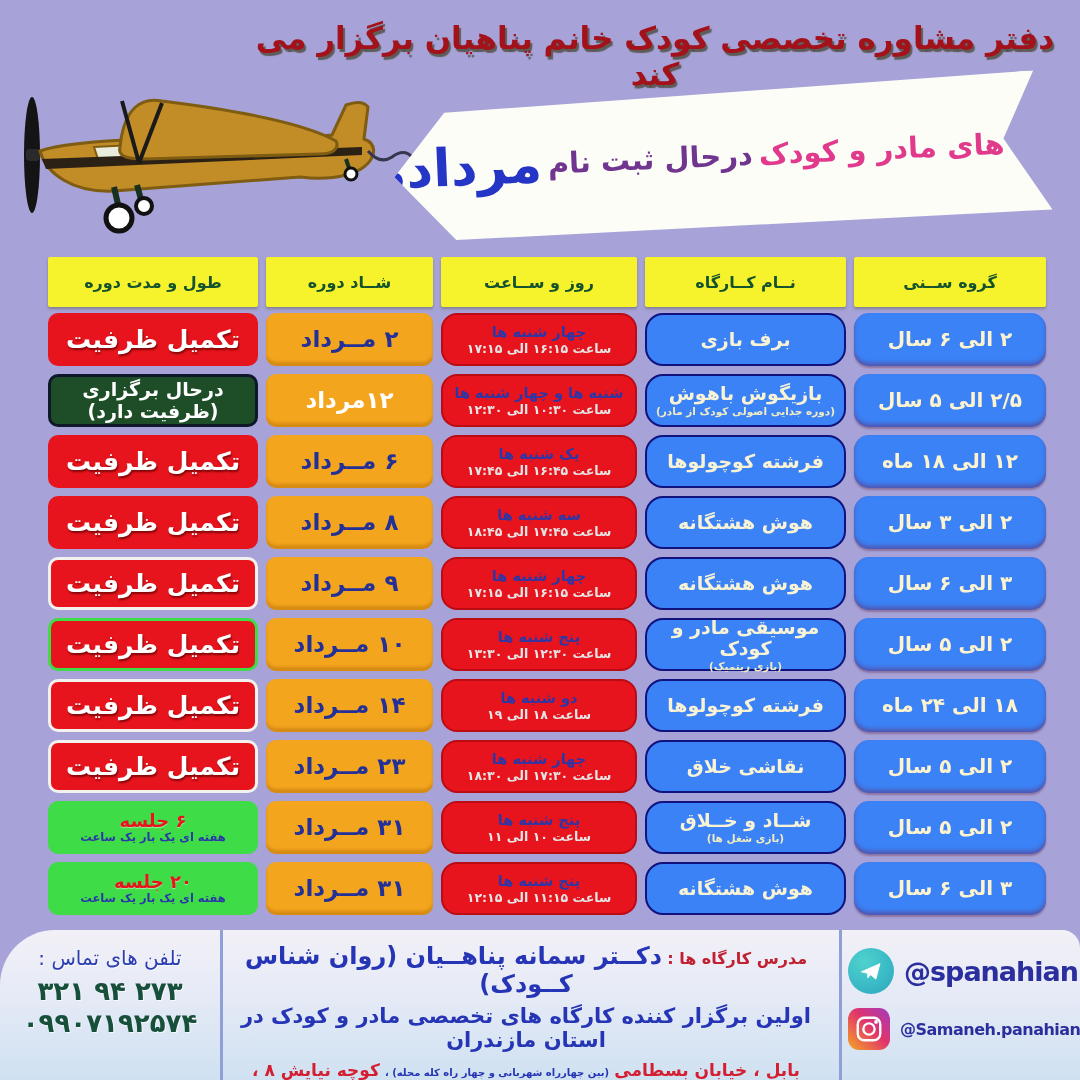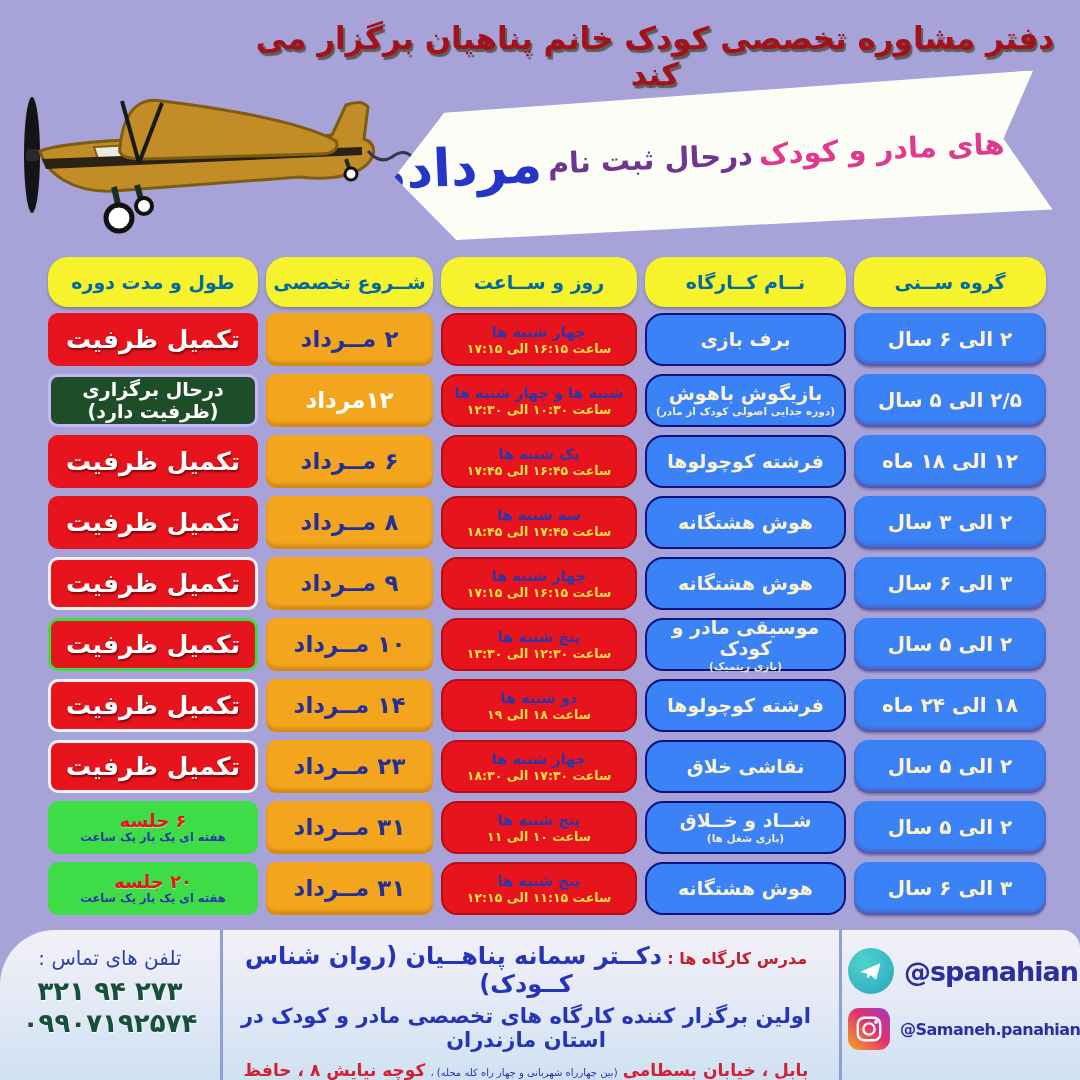--- a/index.html
+++ b/index.html
@@ -37,54 +37,54 @@
     position:absolute; top:257px; left:38px; right:34px;
     display:grid; direction:rtl;
     grid-template-columns:192px 201px 196px 167px 210px;
     grid-template-rows:50px repeat(10, 57px);
     column-gap:8px; row-gap:4px;
   }
   .cell { display:flex; align-items:center; justify-content:center; }
   .pill { width:100%; height:94%; display:flex; flex-direction:column; align-items:center; justify-content:center; text-align:center; }
 
   .hdr {
-    background:#f6f22b; border-radius:20px; color:#0369a1;
-    font-weight:bold; font-size:19px; height:100%;
+    background:#f6f22b; border-radius:2px; color:#14532d;
+    font-weight:bold; font-size:16px; height:100%;
     box-shadow:0 2px 3px rgba(60,60,20,.35);
     display:flex; align-items:center; justify-content:center;
   }
   .age {
     background:#3b82f6; border-radius:15px; color:#fdf3cf;
     font-weight:bold; font-size:20px;
     box-shadow:inset 0 -3px 4px rgba(120,0,40,.35), 0 2px 2px rgba(80,0,30,.3);
   }
   .name {
     background:#3b82f6; border:2px solid #10137e; border-radius:18px;
     color:#f8f3d4; font-weight:bold; font-size:19px; line-height:1.1;
   }
   .name .nm-sub { font-size:10.5px; font-weight:bold; color:#f2ecc2; margin-top:2px; }
   .day {
     background:#e8141d; border:2px solid #bb0c13; border-radius:16px; line-height:1.25;
   }
   .day .d-line { color:#2b37a8; font-weight:bold; font-size:14.5px; }
-  .day .t-line { color:#fde047; font-weight:bold; font-size:12.5px;text-align:center; }
+  .day .t-line { color:#e5e5e5; font-weight:bold; font-size:12.5px;text-align:center; }
   .start {
     background:#f3a51e; border-radius:10px; color:#233097;
     font-weight:bold; font-size:23px;
     box-shadow:inset 0 -4px 3px rgba(170,100,0,.4);
   }
   .start.white-text { color:#ffffff; }
   .st-red {
     background:#e8141d; border-radius:10px; color:#ffffff;
     font-weight:bold; font-size:25px;
     text-shadow:1px 2px 2px rgba(90,0,0,.7);
   }
   .st-red.bw { border:3px solid #f4f2ee; }
   .st-red.bg { border:3px solid #3edc46; }
-  .st-run-outer { background:#c4b5fd; border-radius:10px; padding:3px; }
+  .st-run-outer { background:#0f172a; border-radius:10px; padding:3px; }
   .st-run-inner {
     background:#1d4e28; border-radius:7px; width:100%; height:100%;
     display:flex; flex-direction:column; align-items:center; justify-content:center;
     color:#ffffff; font-weight:bold; font-size:19px; line-height:1.2;
   }
   .st-sess { background:#3edc46; border-radius:10px; line-height:1.2; }
   .st-sess .s1 { color:#e8141d; font-weight:bold; font-size:18px; text-shadow:0 1px 1px rgba(255,255,255,.5); }
   .st-sess .s2 { color:#2b37a8; font-weight:bold; font-size:11.5px; }
 
   
@@ -102,21 +102,21 @@
   .f-phones .p-num2 { color:#17503a; font-weight:bold; font-size:26px; letter-spacing:1px; margin-top:2px; text-shadow:1px 1px 0 rgba(255,255,255,.7); }
   .f-mid {
     flex:1; border-left:3px solid #8f9fd8; border-right:3px solid #8f9fd8;
     direction:rtl; text-align:center; padding:12px 24px 0 14px;
   }
   .f-mid .l1 { margin-bottom:6px; }
   .f-mid .l1 .lbl { color:#c02030; font-weight:bold; font-size:16px; }
   .f-mid .l1 .val { color:#2535b5; font-weight:bold; font-size:24px; letter-spacing:-1px; }
   .f-mid .l2 { color:#2535b5; font-weight:bold; font-size:21px; margin-bottom:8px; letter-spacing:-1px; }
   .f-mid .l3 .adr { color:#d41f33; font-weight:bold; font-size:17px; }
-  .f-mid .l3 .par { color:#2535b5; font-weight:normal; font-size:10px; }
+  .f-mid .l3 .par { color:#2535b5; font-weight:bold; font-size:10px; }
   .f-social { width:238px; padding:18px 10px 0 6px; }
   .soc-row { display:flex; align-items:center; gap:10px; margin-bottom:14px; }
   .tg-icon {
     width:46px; height:46px; border-radius:50%;
     background:radial-gradient(circle at 35% 30%, #4fd3cd, #2aa6c0);
     display:flex; align-items:center; justify-content:center; flex:0 0 auto;
   }
   .ig-icon {
     width:42px; height:42px; border-radius:11px;
     background:linear-gradient(45deg,#f5a623 0%,#e0336c 55%,#a23bbf 100%);
@@ -170,21 +170,21 @@
     <div class="cell">
         <div class="hdr pill">گروه ســنی</div>
       </div>
     <div class="cell">
         <div class="hdr pill">نــام کــارگاه</div>
       </div>
     <div class="cell">
         <div class="hdr pill">روز و ســاعت</div>
       </div>
     <div class="cell">
-        <div class="hdr pill">شــروع تخصصی</div>
+        <div class="hdr pill">شــاد دوره</div>
       </div>
     <div class="cell">
         <div class="hdr pill">طول و مدت دوره</div>
       </div>
 
     <div class="cell">
         <div class="pill age">۲ الی ۶ سال</div>
       </div>
     <div class="cell">
         <div class="pill name">برف بازی</div>

